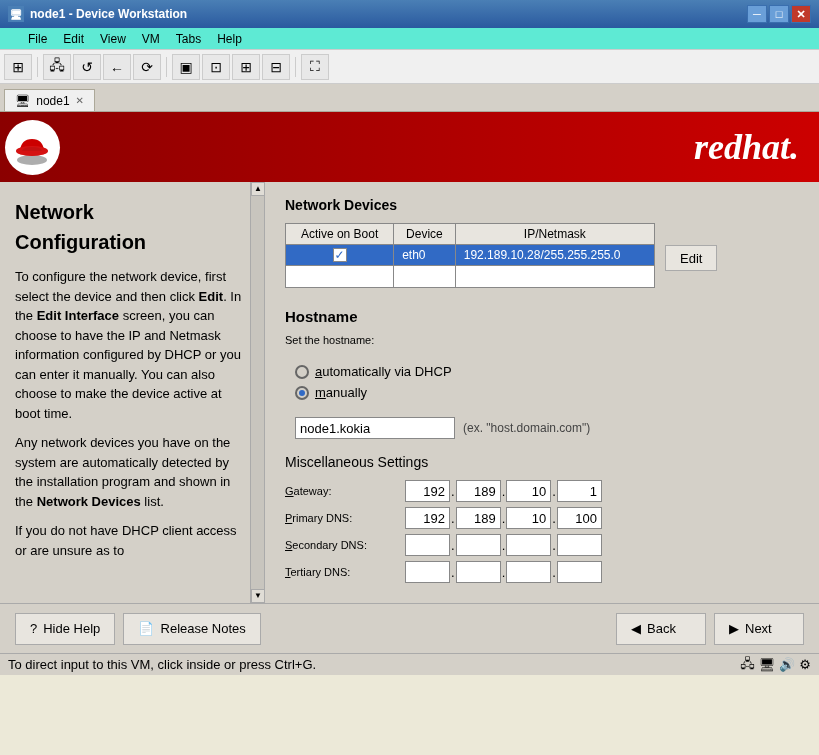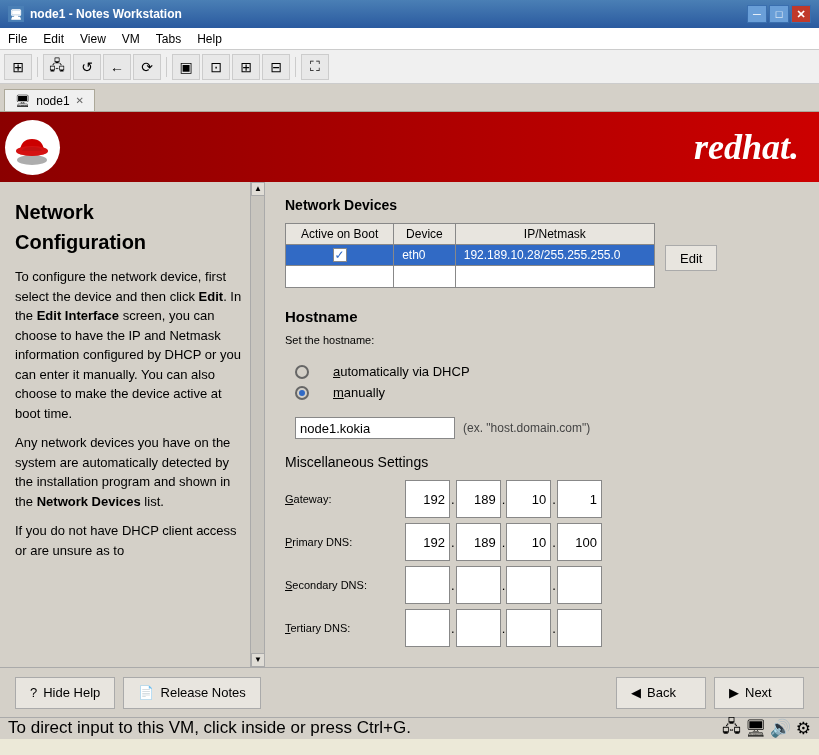--- a/index.html
+++ b/index.html
@@ -16,25 +16,25 @@
       font-size: 12px;
       font-weight: bold;
     }
     .title-bar-icon { width: 16px; height: 16px; background: #4a7fb5; margin-right: 6px; display: flex; align-items: center; justify-content: center; font-size: 10px; }
     .title-bar-buttons { margin-left: auto; display: flex; gap: 2px; }
     .title-bar-btn { width: 20px; height: 18px; background: #6a9fd8; border: 1px solid #3a6faf; color: white; font-size: 11px; cursor: pointer; display: flex; align-items: center; justify-content: center; }
     .title-bar-btn.close { background: #c0392b; }
 
     
     .menu-bar {
-      background: #ffffff;
+      background: #5eead4;
       height: 22px;
       display: flex;
       align-items: center;
-      padding: 0 0;
+      padding: 0 20px;
       border-bottom: 1px solid #ccc;
       font-size: 12px;
     }
     .menu-item { padding: 2px 8px; cursor: pointer; }
 
     
     .toolbar {
       background: #f0f0f0;
       height: 34px;
       display: flex;
@@ -191,21 +191,21 @@
       gap: 10px;
       align-items: flex-start;
       margin-bottom: 15px;
       position: relative;
     }
 
     
     .hostname-section { margin-bottom: 15px; }
     .hostname-title { font-size: 15px; font-weight: bold; margin-bottom: 9px; }
     .hostname-label { margin-bottom: 18px; font-size: 11px; }
-    .radio-option { display: flex; align-items: center; gap: 24px; margin-bottom: 6px; padding-left: 10px; }
+    .radio-option { display: flex; align-items: center; gap: 6px; margin-bottom: 6px; padding-left: 10px; }
     .radio-btn { width: 14px; height: 14px; border-radius: 50%; border: 2px solid #666; display: flex; align-items: center; justify-content: center; }
     .radio-btn.selected::after { content: ''; width: 6px; height: 6px; background: #316ac5; border-radius: 50%; display: block; }
     .hostname-input-row { display: flex; align-items: center; gap: 8px; padding-left: 10px; margin-top: 17px; }
     .hostname-input {
       width: 160px;
       height: 22px;
       border: 1px solid #888;
       background: white;
       padding: 2px 4px;
       font-size: 13px;
@@ -215,21 +215,21 @@
     
     .misc-title { font-size: 14px; font-weight: normal; margin-bottom: 10px; }
     .dns-row { display: flex; align-items: center; margin-bottom: 5px; }
     .dns-label { width: 120px; font-size: 11px; text-decoration-style: dotted; }
     .dns-inputs { display: flex; align-items: center; gap: 0; }
     .dns-input {
       width: 45px;
       height: 22px;
       border: 1px solid #888;
       background: white;
-      padding: 18px 4px;
+      padding: 2px 4px;
       font-size: 13px;
       text-align: right;
     }
     .dns-dot { padding: 0 1px; font-size: 13px; }
 
     
     .bottom-bar {
       height: 50px;
       background: #d4d0c8;
       border-top: 1px solid #aaa;
@@ -252,35 +252,36 @@
       gap: 6px;
     }
     .btn-nav { min-width: 90px; }
 
     
     .status-bar {
       height: 22px;
       background: #d4d0c8;
       border-top: 1px solid #aaa;
       display: flex;
+      align-items: center;
       padding: 0 8px;
-      font-size: 17px;
+      font-size: 13px;
       gap: 4px;
     }
     .status-text { flex: 1; }
     .status-icons { display: flex; gap: 4px; align-items: center; }
 
     .underline-access { text-decoration: underline; }
   </style>
 </head>
 <body>
 
 <div class="title-bar">
   <div class="title-bar-icon">🖥</div>
-  <span>node1 - Notes Workstation</span>
+  <span>node1 - Device Workstation</span>
   <div class="title-bar-buttons">
     <div class="title-bar-btn">─</div>
     <div class="title-bar-btn">□</div>
     <div class="title-bar-btn close">✕</div>
   </div>
 </div>
 
 <div class="menu-bar">
   <span class="menu-item">File</span>
   <span class="menu-item">Edit</span>

